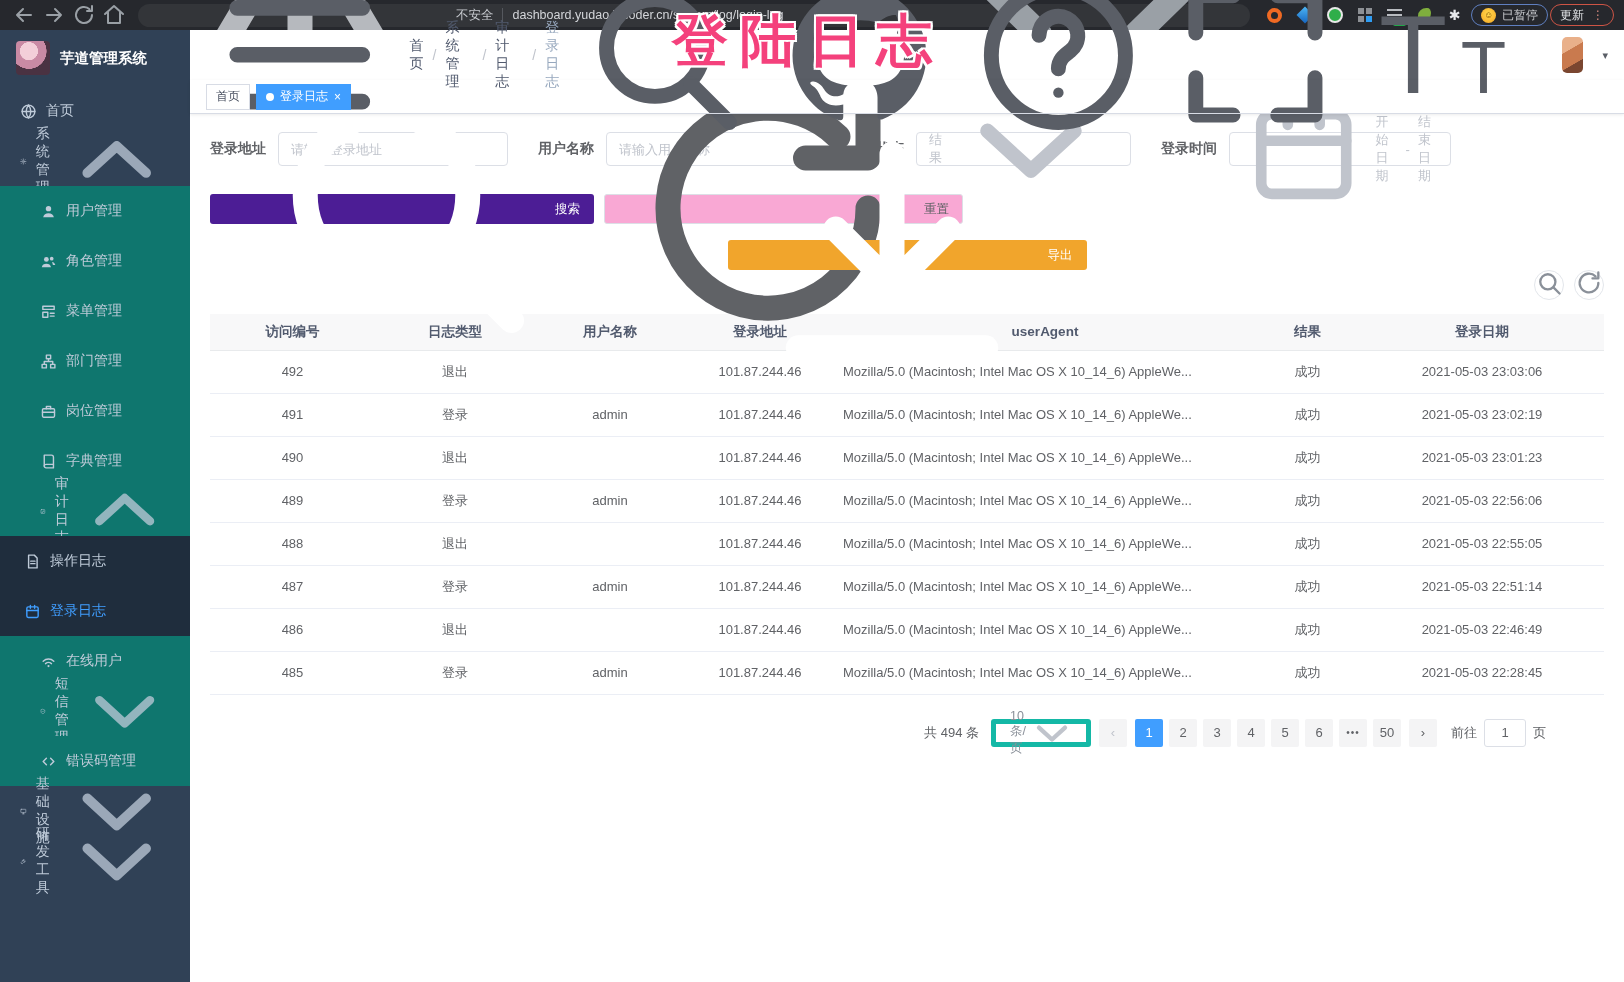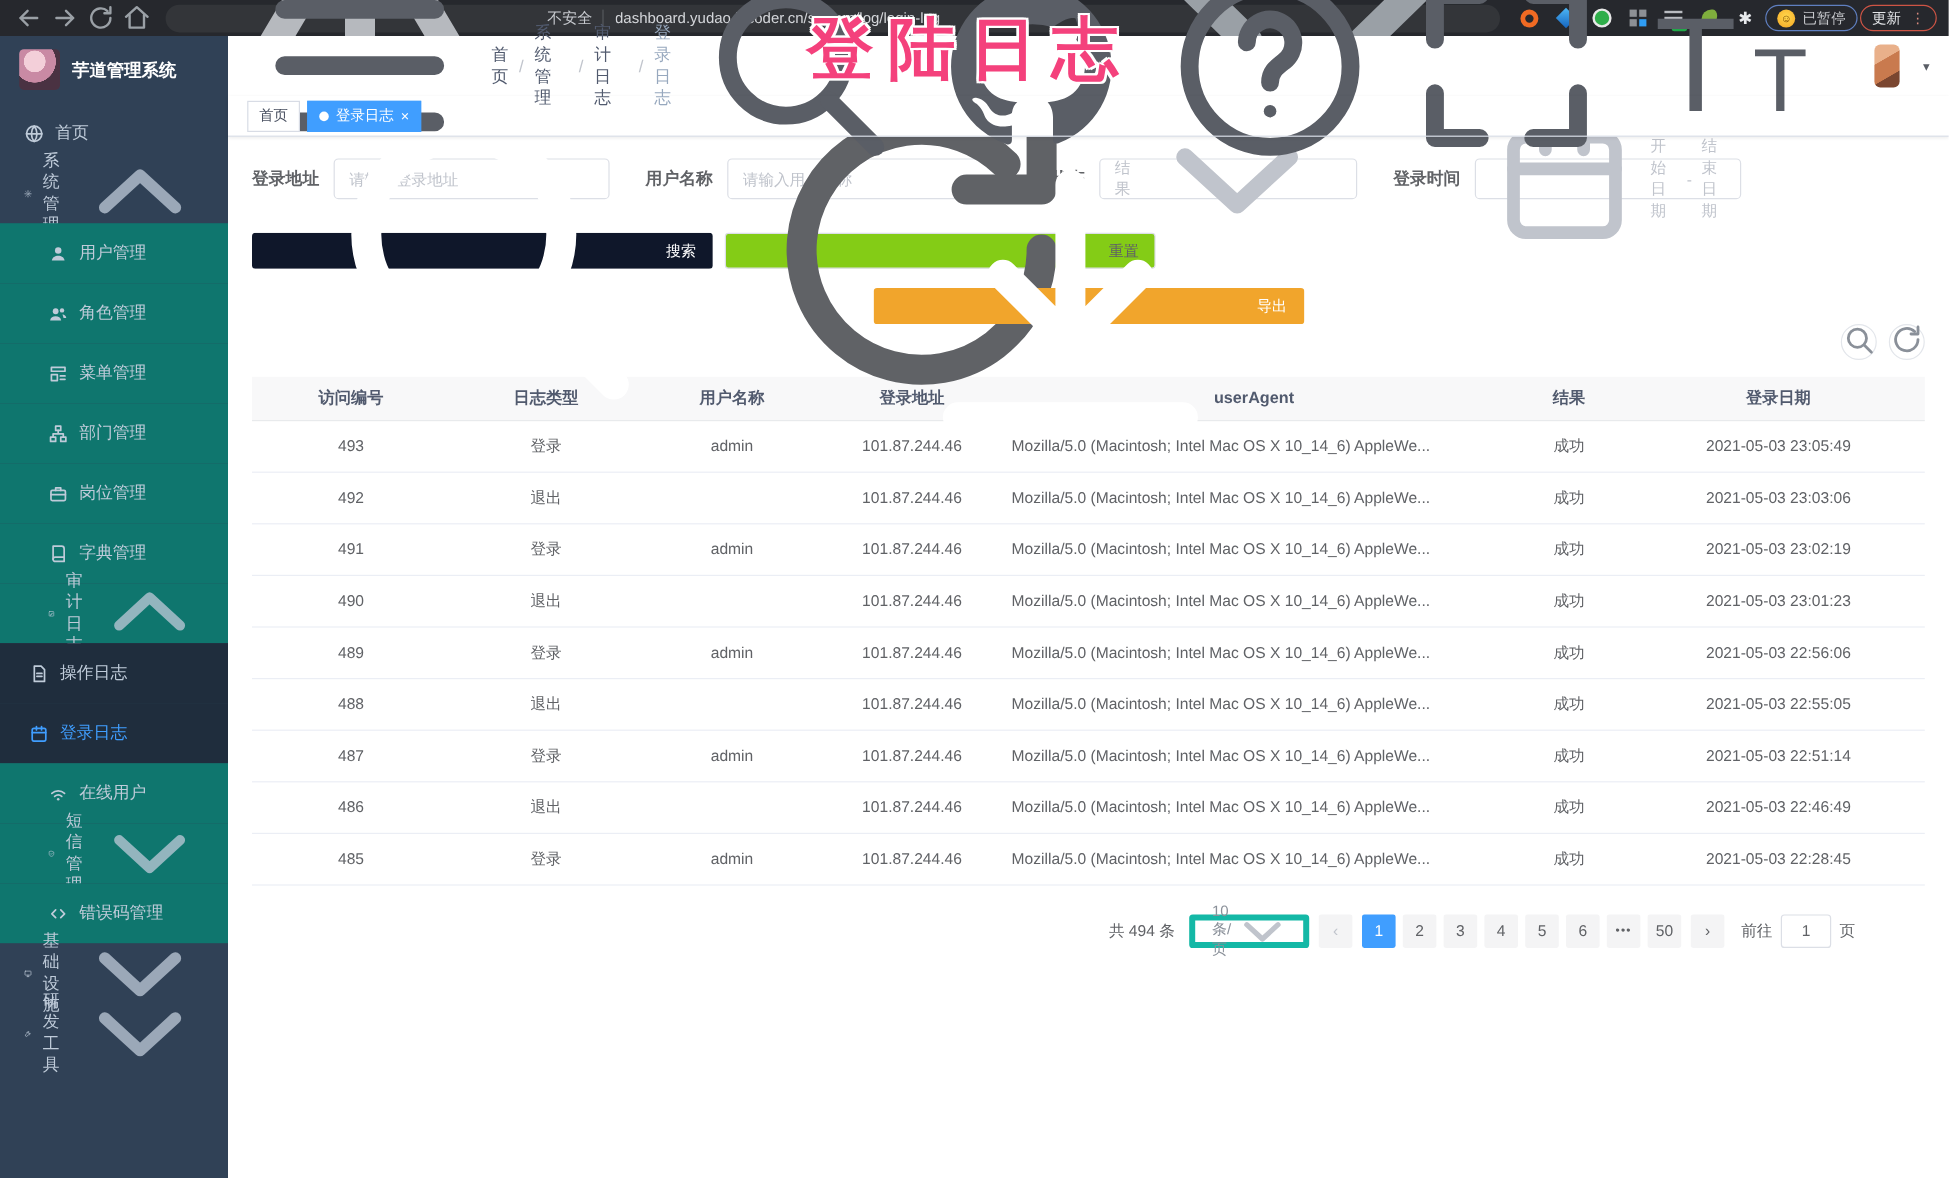--- a/index.html
+++ b/index.html
@@ -89,22 +89,22 @@
   .w-address { width:230px; } .w-user { width:240px; }
   .f-select { width:215px; height:34px; border:1px solid #dcdfe6; border-radius:4px; display:flex; align-items:center; padding:0 12px; font-size:13px; color:#c0c4cc; cursor:pointer; }
   .f-select .chev { margin-left:auto; display:flex; color:#c0c4cc; }
   .f-select .chev svg { width:12px; height:12px; }
   .f-daterange { width:222px; height:34px; border:1px solid #dcdfe6; border-radius:4px; display:flex; align-items:center; padding:0 10px; gap:8px; font-size:13px; color:#c0c4cc; cursor:pointer; }
   .f-daterange .cal { display:flex; } .f-daterange .cal svg { width:14px; height:14px; }
 
   .btn-row { display:flex; gap:10px; margin-bottom:16px; }
   .btn { height:30px; padding:0 13px; border-radius:3px; font-size:12.5px; display:inline-flex; align-items:center; gap:6px; border:1px solid transparent; cursor:pointer; font-family:inherit; }
   .btn svg { width:13px; height:13px; }
-  .btn-search { background:#0f172a; color:#fff;padding-left:38px; }
-  .btn-reset { background:#84cc16; border-color:#dcdfe6; color:#606266; }
+  .btn-search { background:#4c1d95; color:#fff;padding-left:38px; }
+  .btn-reset { background:#f9a8d4; border-color:#dcdfe6; color:#606266; }
   .btn-export { background:#f1a52c; color:#fff; }
 
   .toolbar-row { display:flex; align-items:center; margin-bottom:14px;flex-direction:column; }
   .toolbar-right { margin-left:auto; display:flex; gap:10px; }
   .circle-btn { width:30px; height:30px; border-radius:50%; border:1px solid #e3e6eb; background:#fff; color:#8a9099; display:flex; align-items:center; justify-content:center; cursor:pointer; }
   .circle-btn svg { width:13px; height:13px; }
 
   table.log-table { width:100%; border-collapse:collapse; font-size:13px; color:#606266; table-layout:fixed; }
   .log-table th { background:#f8f8f9; color:#515a6e; font-weight:600; height:36px; font-size:13.5px; border-bottom:1px solid #e8eaec; text-align:center; }
   .log-table td { height:43px; border-bottom:1px solid #ebeef5; text-align:center; white-space:nowrap; overflow:hidden; }
@@ -554,29 +554,20 @@
               <th>日志类型</th>
               <th>用户名称</th>
               <th>登录地址</th>
               <th>userAgent</th>
               <th>结果</th>
               <th>登录日期</th>
             </tr>
           </thead>
         <tbody>
             <tr>
-              <td>493</td>
-              <td>登录</td>
-              <td>admin</td>
-              <td>101.87.244.46</td>
-              <td class="col-ua">Mozilla/5.0 (Macintosh; Intel Mac OS X 10_14_6) AppleWe...</td>
-              <td>成功</td>
-              <td>2021-05-03 23:05:49</td>
-            </tr>
-            <tr>
               <td>492</td>
               <td>退出</td>
               <td></td>
               <td>101.87.244.46</td>
               <td class="col-ua">Mozilla/5.0 (Macintosh; Intel Mac OS X 10_14_6) AppleWe...</td>
               <td>成功</td>
               <td>2021-05-03 23:03:06</td>
             </tr>
             <tr>
               <td>491</td>

